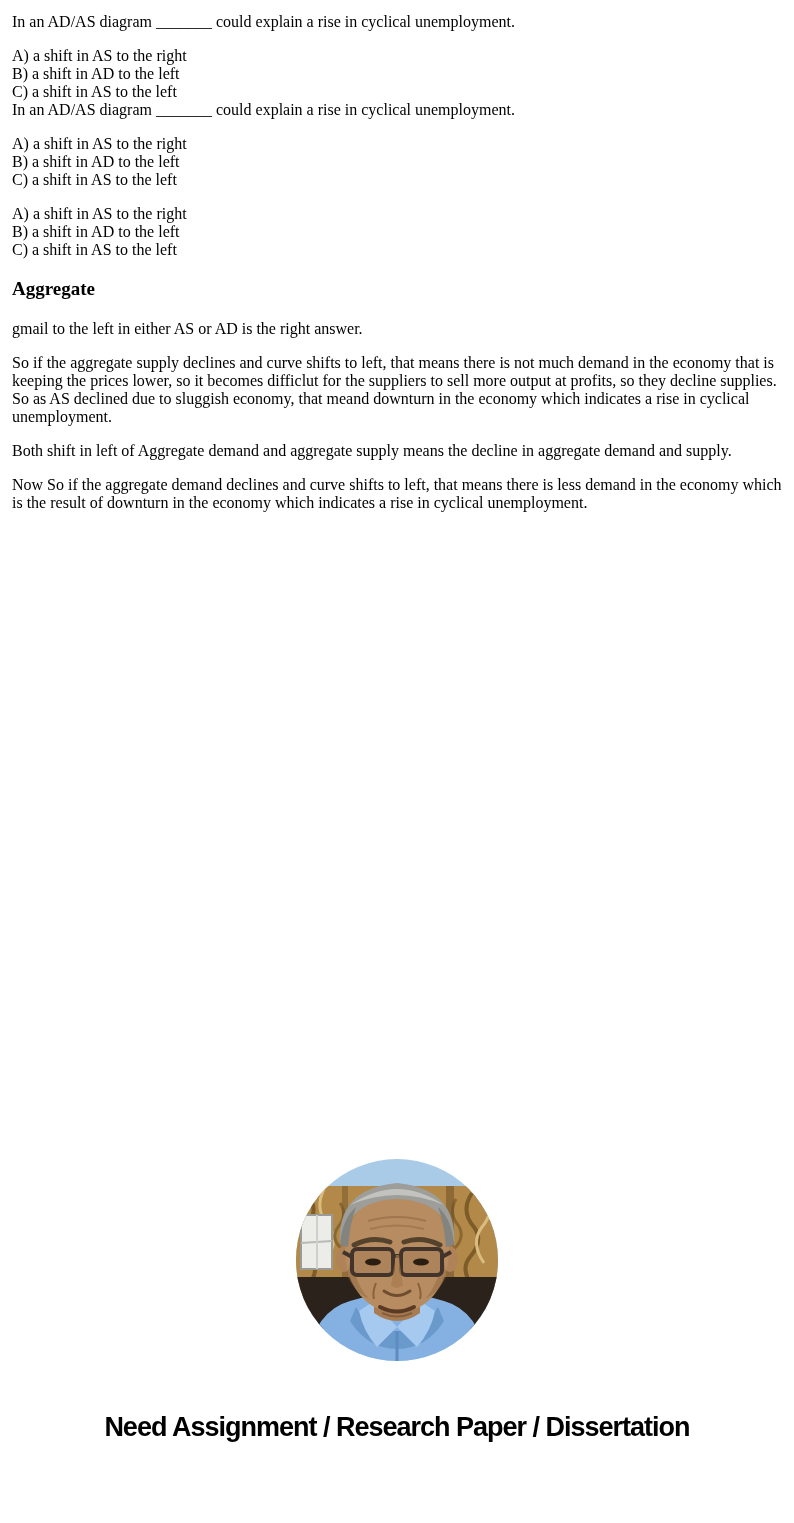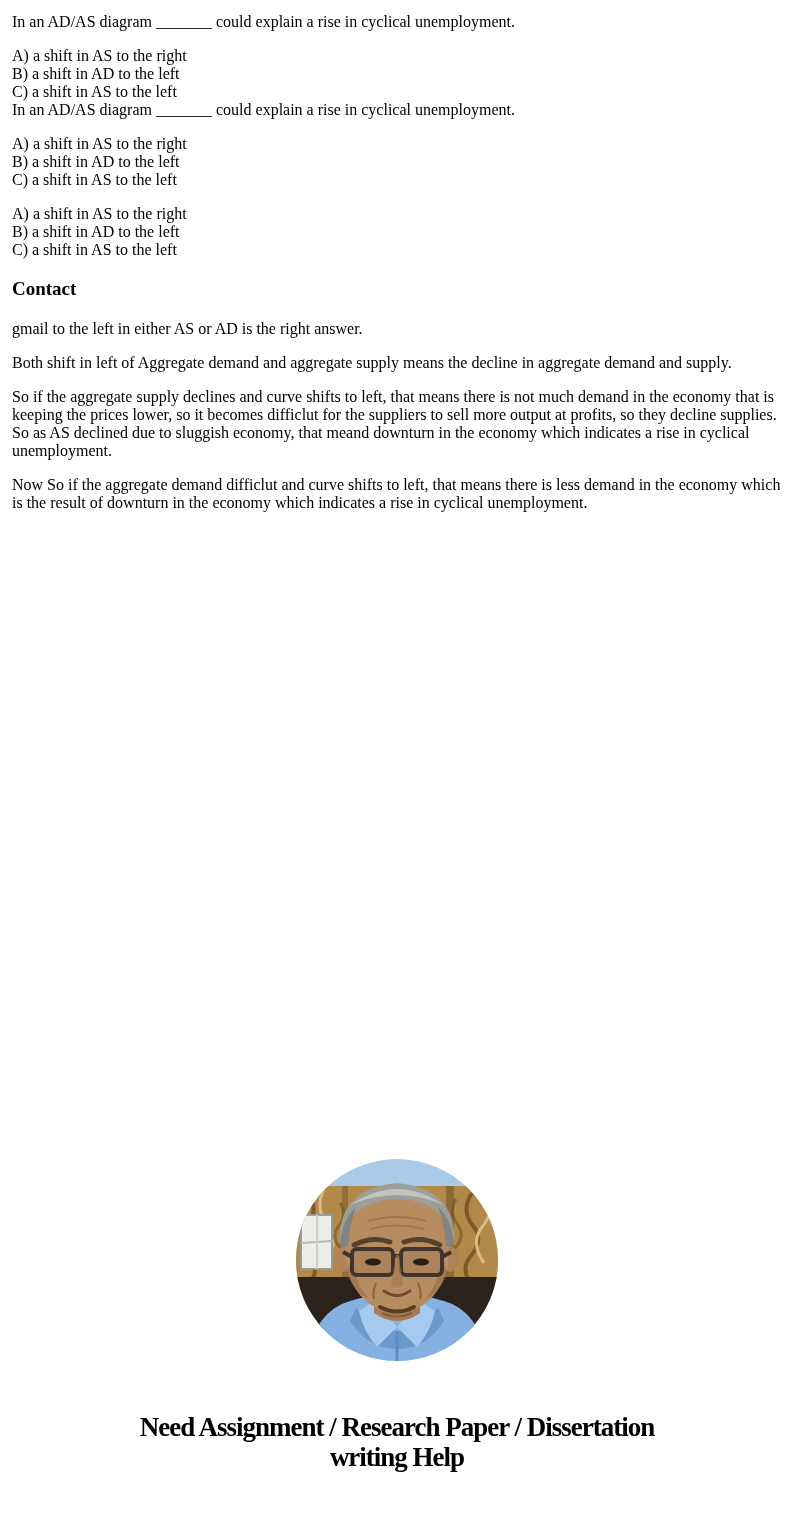--- a/index.html
+++ b/index.html
@@ -38,21 +38,21 @@
     width: 202px;
     height: 202px;
     margin: 647px auto 0 auto;
   }
   .avatar-wrap svg {
     display: block;
   }
   .footer-banner {
     margin-top: 51px;
     text-align: center;
-    font-family: Liberation Serif, serif;
+    font-family: Liberation Sans, sans-serif;
     font-weight: 700;
     font-size: 27px;
     line-height: 30px;
     letter-spacing: -1px;
     color: #000;
   }
   .footer-line {
     display: block;
   }
 </style>
@@ -69,26 +69,26 @@
      <span>In an AD/AS diagram _______ could explain a rise in cyclical unemployment.</span></p>
 
   <p><span>A) a shift in AS to the right</span><br>
      <span>B) a shift in AD to the left</span><br>
      <span>C) a shift in AS to the left</span></p>
 
   <p><span>A) a shift in AS to the right</span><br>
      <span>B) a shift in AD to the left</span><br>
      <span>C) a shift in AS to the left</span></p>
 
-  <h3 class="solution-heading">Contact</h3>
+  <h3 class="solution-heading">Aggregate</h3>
 
   <p>gmail to the left in either AS or AD is the right answer.</p>
+  <p>So if the aggregate supply declines and curve shifts to left, that means there is not much demand in the economy that is keeping the prices lower, so it becomes difficlut for the suppliers to sell more output at profits, so they decline supplies. So as AS declined due to sluggish economy, that meand downturn in the economy which indicates a rise in cyclical unemployment.</p>
   <p>Both shift in left of Aggregate demand and aggregate supply means the decline in aggregate demand and supply.</p>
-  <p>So if the aggregate supply declines and curve shifts to left, that means there is not much demand in the economy that is keeping the prices lower, so it becomes difficlut for the suppliers to sell more output at profits, so they decline supplies. So as AS declined due to sluggish economy, that meand downturn in the economy which indicates a rise in cyclical unemployment.</p>
-  <p>Now So if the aggregate demand difficlut and curve shifts to left, that means there is less demand in the economy which is the result of downturn in the economy which indicates a rise in cyclical unemployment.</p>
+  <p>Now So if the aggregate demand declines and curve shifts to left, that means there is less demand in the economy which is the result of downturn in the economy which indicates a rise in cyclical unemployment.</p>
 
   <div class="avatar-wrap">
     <svg width="202" height="202" viewBox="0 0 202 202" aria-hidden="true">
       <defs>
         <clipPath id="avclip">
             <circle cx="101" cy="101" r="101"></circle>
           </clipPath>
       </defs>
       <g clip-path="url(#avclip)">
 
@@ -168,16 +168,15 @@
           <path d="M122,124 q4,10 2,16" stroke="#8a6138" stroke-width="2" fill="none"></path>
           <path d="M84,148 q17,9 34,0" stroke="#5a3a24" stroke-width="4" fill="none" stroke-linecap="round"></path>
           <path d="M86,154 q15,7 30,0" stroke="#7c563a" stroke-width="2" fill="none" opacity="0.8"></path>
         </g>
       </g>
     </svg>
   </div>
 
   <div class="footer-banner">
     <span class="footer-line">Need Assignment / Research Paper / Dissertation</span>
-    <span class="footer-line">writing Help</span>
   </div>
 
 </div>
 
 </body></html>

